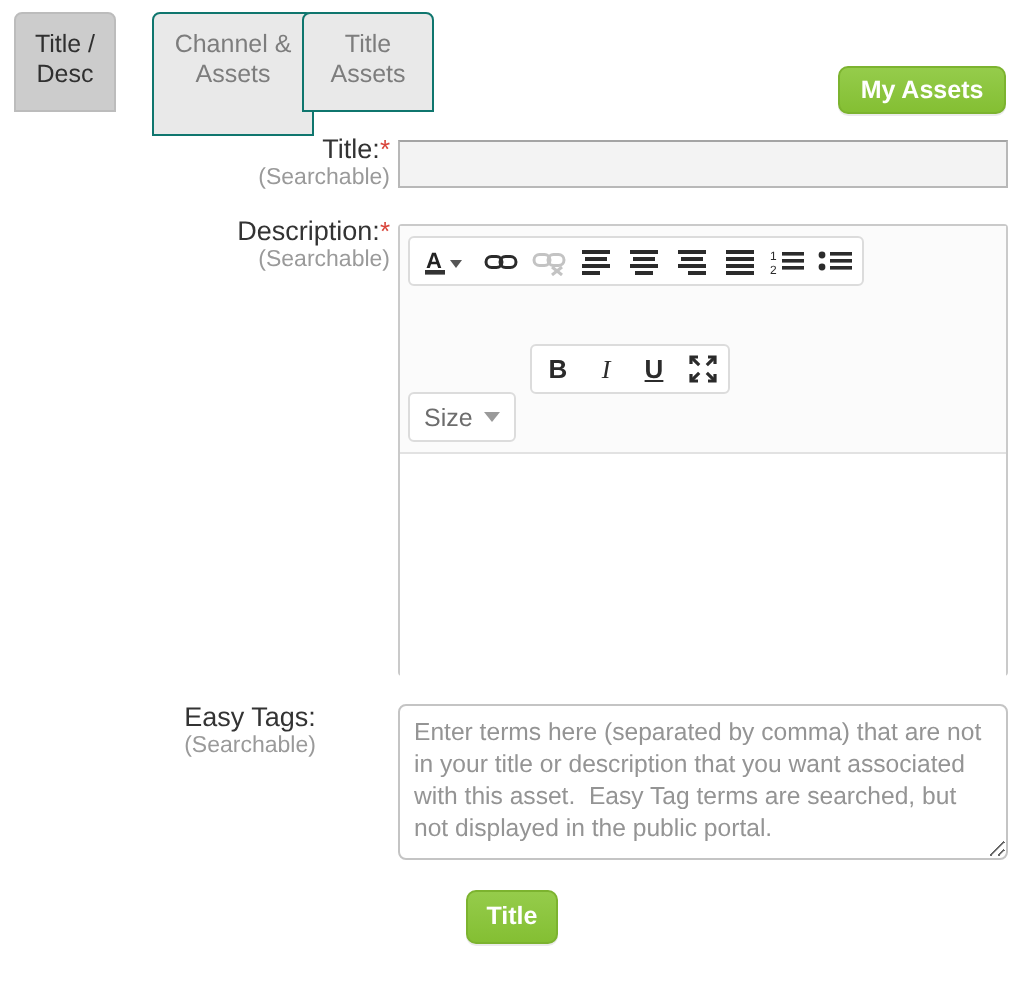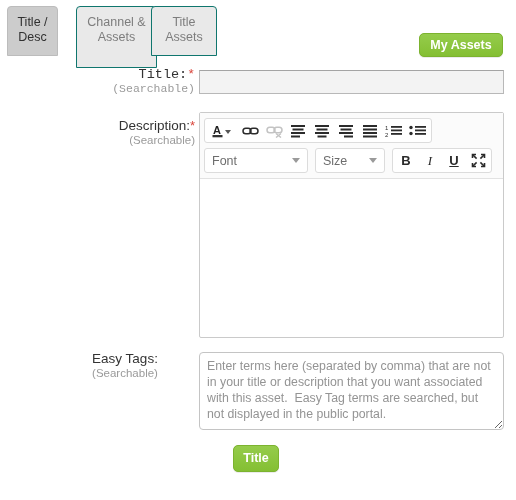--- a/index.html
+++ b/index.html
@@ -91,40 +91,40 @@
     color: #d9453b;
     font-size: 13px;
   }
   .label-sub {
     font-size: 11.5px;
     color: #9a9a9a;
     line-height: 14px;
   }
 
   
-  .title-label { top: 67px; font-family: Liberation Mono, monospace; }
+  .title-label { top: 67px; }
   .title-input {
     position: absolute;
     left: 199px;
     top: 70px;
     width: 305px;
     height: 24px;
     box-sizing: border-box;
     border: 1px solid #b8b8b8;
     border-top-color: #a4a4a4;
     background: #f3f3f3;
     font-family: "Liberation Sans", sans-serif;
     font-size: 12px;
     color: #333;
     padding: 2px 4px;
     outline: none;
   }
 
   
-  .desc-label { top: 118px; }
+  .desc-label { top: 108px; }
   .editor {
     position: absolute;
     left: 199px;
     top: 112px;
     width: 305px;
     height: 226px;
     box-sizing: border-box;
     border: 1px solid #cacaca;
     background: #ffffff;
     border-radius: 2px;
@@ -181,21 +181,21 @@
     border-radius: 3px;
     background: #ffffff;
     color: #6d6d6d;
     font-size: 12.5px;
     padding: 0 7px;
     margin-right: 7px;
     cursor: pointer;
     user-select: none;
   }
   .tb-select.font { width: 104px; }
-  .tb-select.size { width: 70px; }
+  .tb-select.size { width: 54px; margin-top: 48px; }
   .caret {
     width: 0; height: 0;
     border-left: 4px solid transparent;
     border-right: 4px solid transparent;
     border-top: 5px solid #9a9a9a;
     margin-left: 6px;
   }
   .editor-body {
     height: 152px;
     background: #ffffff;
@@ -355,24 +355,20 @@
               <rect x="6" y="2" width="11" height="1.8"></rect>
               <rect x="6" y="5.5" width="11" height="1.8"></rect>
               <rect x="6" y="9" width="11" height="1.8"></rect>
             </g>
           </svg>
         </div>
       </div>
     </div>
 
     <div class="tb-row">
-      <div class="tb-select font">
-        <span>Font</span>
-        <span class="caret"></span>
-      </div>
       <div class="tb-select size">
         <span>Size</span>
         <span class="caret"></span>
       </div>
       <div class="tb-group">
         <div class="tb-btn">
           <span class="tb-btn-text">B</span>
         </div>
         <div class="tb-btn">
           <span class="tb-btn-text italic">I</span>

